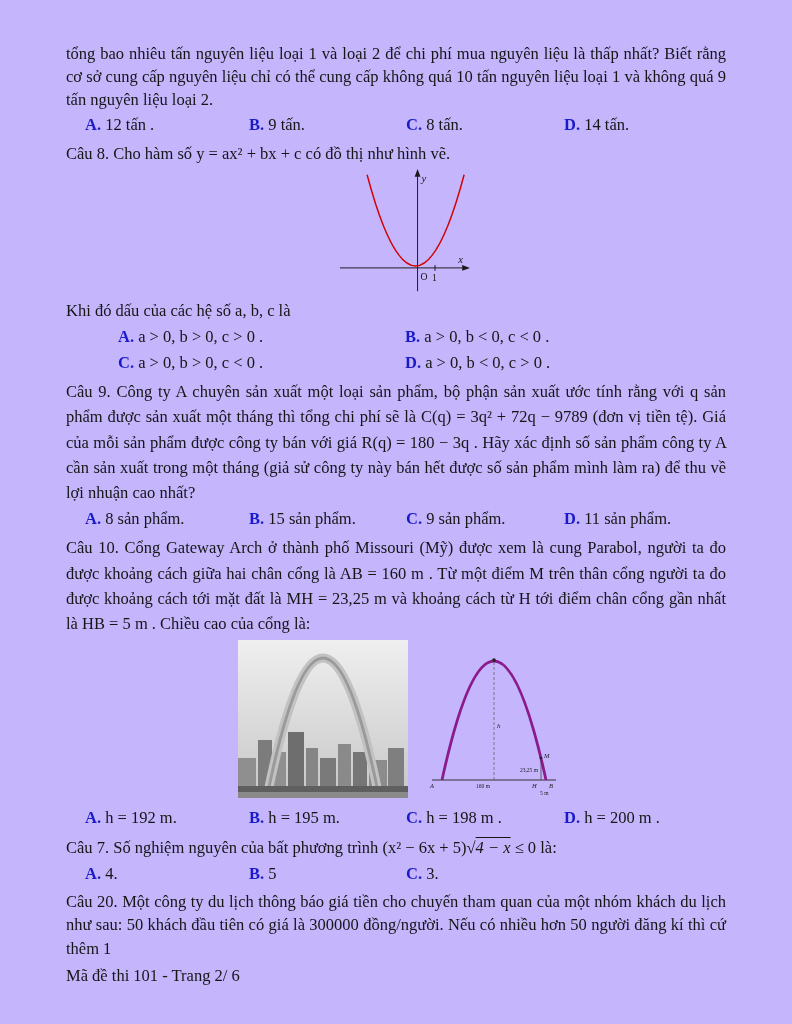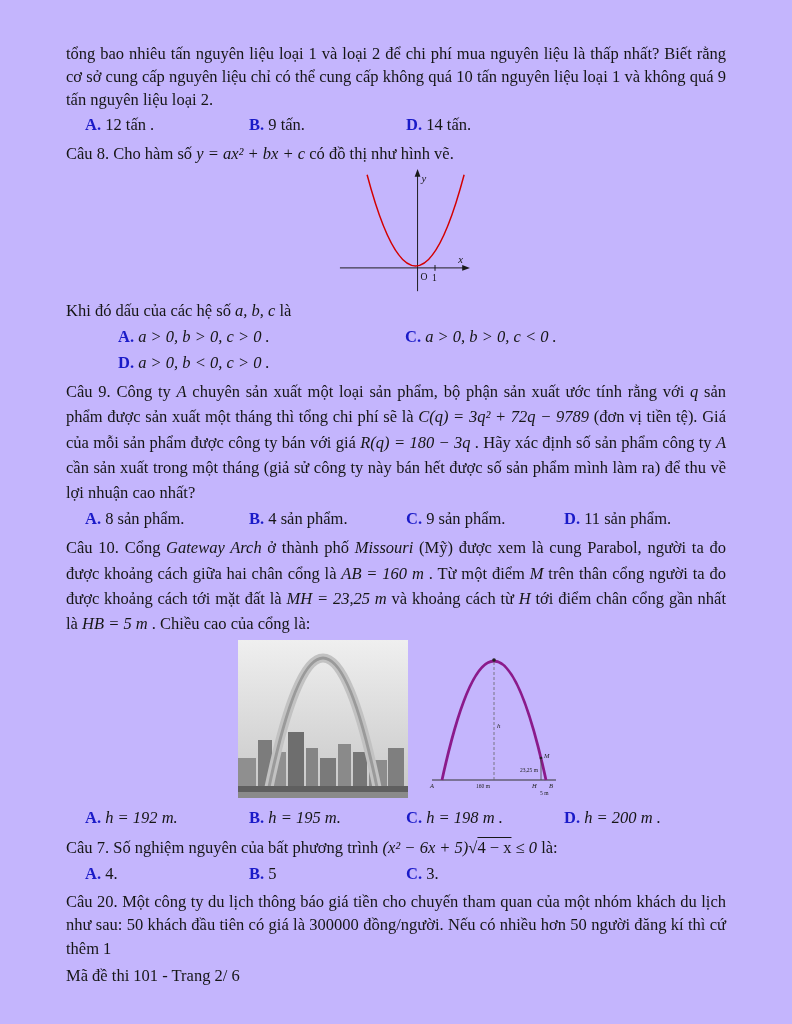--- a/index.html
+++ b/index.html
@@ -6,43 +6,44 @@
   .page{
     width:792px;height:1024px;box-sizing:border-box;position:relative;
     padding:42px 66px 20px 66px;background:#c4b5fd;
     font-family:"Liberation Serif","DejaVu Serif",serif;
     font-size:16.5px;color:#161616;overflow:hidden;
   }
   p{margin:0 0 2px 0;}
   .para{text-align:justify;line-height:1.4;}
   .lh-lg{line-height:1.52;}
   .sg-b{font-weight:400;}
-  .sg-m,.sg-i{font-style:italic;}
-  .sg-mo{text-decoration:overline;}
+  .sg-m,.sg-i{}
+  .sg-mo{font-style:italic;text-decoration:overline;}
   .opt-row{display:grid;margin:1px 0 4px 0;line-height:1.5;}
   .cols4{grid-template-columns:164px 157px 158px auto;padding-left:19px;}
   .cols2{grid-template-columns:287px auto;padding-left:52px;line-height:1.55;}
   .opt-label{color:#1a1ac8;font-weight:700;}
   .opt-text{color:#161616;}
-  .math-opt .opt-text{font-style:italic;}
+  .math-opt .opt-text{}
   .fig8-wrap{margin:2px 0 2px 266px;width:142px;height:130px;}
   .fig-row{display:flex;gap:20px;margin:4px 0 8px 172px;align-items:flex-end;}
   .footer{text-align:left;margin-top:6px;}
   svg text{font-family:"Liberation Serif","DejaVu Serif",serif;}
 </style>
 </head>
 <body>
 
 <div class="page">
 
   <p class="para"><span class="sg-n">tổng bao nhiêu tấn nguyên liệu loại 1 và loại 2 để chi phí mua nguyên liệu là thấp nhất? Biết rằng cơ sở cung cấp nguyên liệu chỉ có thể cung cấp không quá 10 tấn nguyên liệu loại 1 và không quá 9 tấn nguyên liệu loại 2.</span></p>
 
   <div class="opt-row cols4">
       <span class="opt"><b class="opt-label">A.</b><span class="opt-text"> 12 tấn .</span></span>
       <span class="opt"><b class="opt-label">B.</b><span class="opt-text"> 9 tấn.</span></span>
+      <span class="opt"><b class="opt-label">C.</b><span class="opt-text"> 8 tấn.</span></span>
       <span class="opt"><b class="opt-label">D.</b><span class="opt-text"> 14 tấn.</span></span>
     </div>
 
   <p class="para"><span class="sg-b">Câu 8. </span><span class="sg-n">Cho hàm số </span><span class="sg-m">y = ax² + bx + c</span><span class="sg-n"> có đồ thị như hình vẽ.</span></p>
 
   <div class="fig8-wrap">
     <svg width="142" height="130" viewBox="0 0 142 134">
       <line x1="6" y1="104" x2="134" y2="104" stroke="#1a1a1a" stroke-width="1"></line>
       <polygon points="140,104 132,101 132,107" fill="#1a1a1a"></polygon>
       <line x1="86" y1="8" x2="86" y2="128" stroke="#1a1a1a" stroke-width="1"></line>
@@ -53,29 +54,30 @@
       <text x="128" y="99" font-size="11" font-style="italic" fill="#161616">x</text>
       <text x="89" y="116" font-size="10" fill="#161616">O</text>
       <text x="101" y="118" font-size="10" fill="#161616">1</text>
     </svg>
   </div>
 
   <p class="para"><span class="sg-n">Khi đó dấu của các hệ số </span><span class="sg-m">a, b, c</span><span class="sg-n"> là</span></p>
 
   <div class="opt-row cols2 math-opt">
       <span class="opt"><b class="opt-label">A.</b><span class="opt-text"> a &gt; 0, b &gt; 0, c &gt; 0 .</span></span>
+      <span class="opt"><b class="opt-label">B.</b><span class="opt-text"> a &gt; 0, b &lt; 0, c &lt; 0 .</span></span>
       <span class="opt"><b class="opt-label">C.</b><span class="opt-text"> a &gt; 0, b &gt; 0, c &lt; 0 .</span></span>
       <span class="opt"><b class="opt-label">D.</b><span class="opt-text"> a &gt; 0, b &lt; 0, c &gt; 0 .</span></span>
     </div>
 
   <p class="para lh-lg"><span class="sg-b">Câu 9. </span><span class="sg-n">Công ty </span><span class="sg-m">A</span><span class="sg-n"> chuyên sản xuất một loại sản phẩm, bộ phận sản xuất ước tính rằng với </span><span class="sg-m">q</span><span class="sg-n"> sản phẩm được sản xuất một tháng thì tổng chi phí sẽ là </span><span class="sg-m">C(q) = 3q² + 72q − 9789</span><span class="sg-n"> (đơn vị tiền tệ). Giá của mỗi sản phẩm được công ty bán với giá </span><span class="sg-m">R(q) = 180 − 3q</span><span class="sg-n"> . Hãy xác định số sản phẩm công ty </span><span class="sg-m">A</span><span class="sg-n"> cần sản xuất trong một tháng (giả sử công ty này bán hết được số sản phẩm mình làm ra) để thu về lợi nhuận cao nhất?</span></p>
 
   <div class="opt-row cols4">
       <span class="opt"><b class="opt-label">A.</b><span class="opt-text"> 8 sản phẩm.</span></span>
-      <span class="opt"><b class="opt-label">B.</b><span class="opt-text"> 4 sản phẩm.</span></span>
+      <span class="opt"><b class="opt-label">B.</b><span class="opt-text"> 15 sản phẩm.</span></span>
       <span class="opt"><b class="opt-label">C.</b><span class="opt-text"> 9 sản phẩm.</span></span>
       <span class="opt"><b class="opt-label">D.</b><span class="opt-text"> 11 sản phẩm.</span></span>
     </div>
 
   <p class="para lh-lg"><span class="sg-b">Câu 10. </span><span class="sg-n">Cổng </span><span class="sg-i">Gateway Arch</span><span class="sg-n"> ở thành phố </span><span class="sg-i">Missouri</span><span class="sg-n"> (Mỹ) được xem là cung Parabol, người ta đo được khoảng cách giữa hai chân cổng là </span><span class="sg-m">AB = 160 m</span><span class="sg-n"> . Từ một điểm </span><span class="sg-m">M</span><span class="sg-n"> trên thân cổng người ta đo được khoảng cách tới mặt đất là </span><span class="sg-m">MH = 23,25 m</span><span class="sg-n"> và khoảng cách từ </span><span class="sg-m">H</span><span class="sg-n"> tới điểm chân cổng gần nhất là </span><span class="sg-m">HB = 5 m</span><span class="sg-n"> . Chiều cao của cổng là:</span></p>
 
   <div class="fig-row">
     <svg width="170" height="158" viewBox="0 0 170 158">
       <defs>
         <linearGradient id="sky" x1="0" y1="0" x2="0" y2="1">

